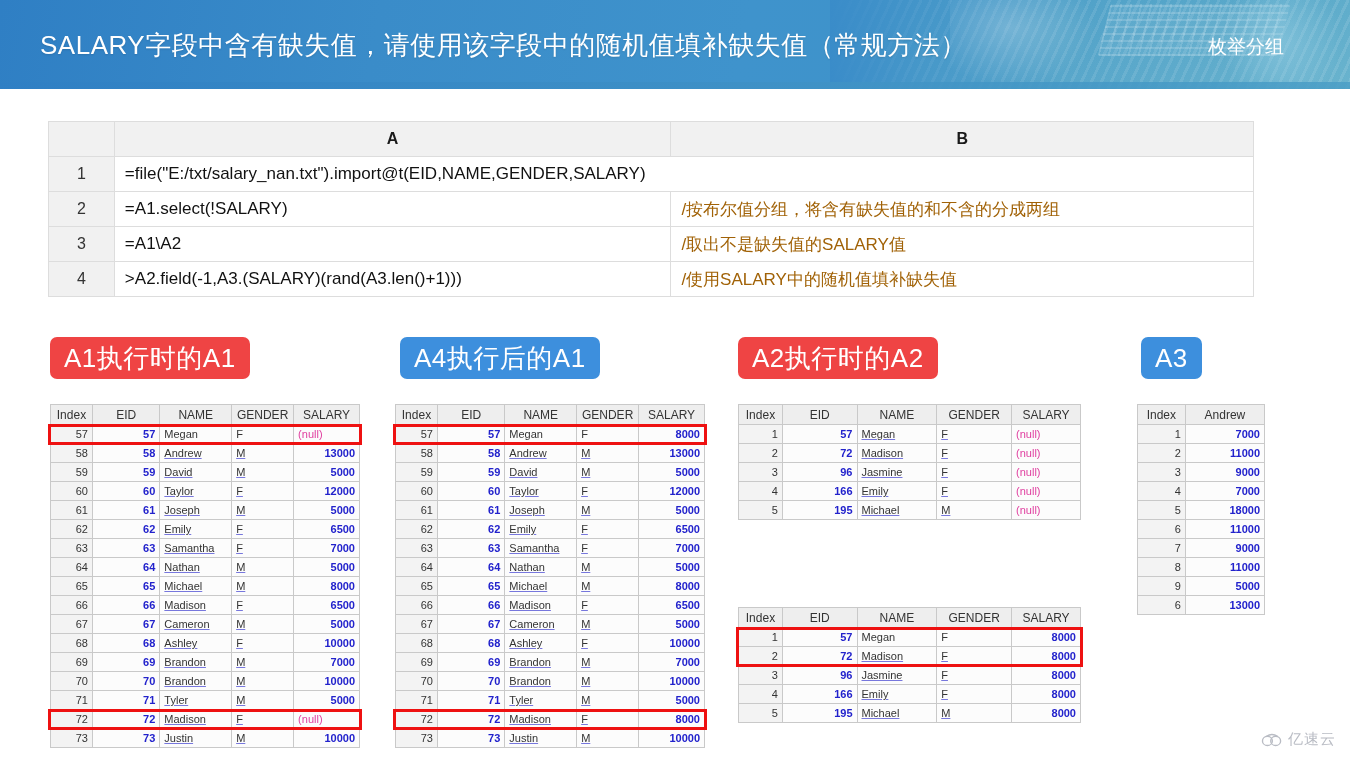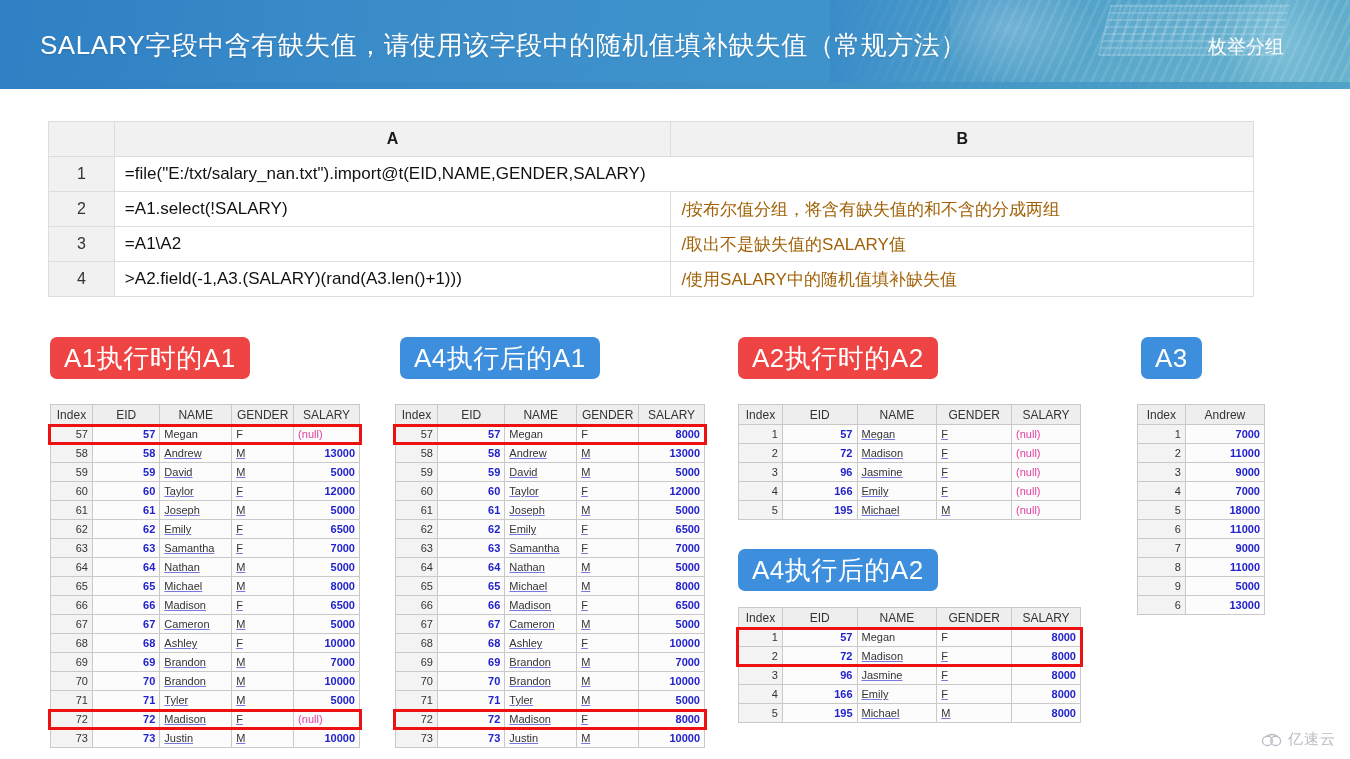--- a/index.html
+++ b/index.html
@@ -154,21 +154,20 @@
         <td class="cg-cell">&gt;A2.field(-1,A3.(SALARY)(rand(A3.len()+1)))</td>
         <td class="cg-cell note">/使用SALARY中的随机值填补缺失值</td>
       </tr>
     </tbody>
   </table>
 
   <div class="badge red" style="left:50px;  top:337px; height:42px;">A1执行时的A1</div>
   <div class="badge blue" style="left:400px; top:337px; height:42px;">A4执行后的A1</div>
   <div class="badge red" style="left:738px; top:337px; height:42px;">A2执行时的A2</div>
   <div class="badge blue" style="left:1141px; top:337px; height:42px;">A3</div>
-  <div class="badge blue" style="left:738px; top:549px; height:42px;">A4执行后的A2</div>
 
   <table class="dtable" id="t-a1-before" style="left:50px; top:404px; width:310px;">
       <tbody>
         <tr>
           <th style="width: 42px;">Index</th>
           <th style="width: 68px;">EID</th>
           <th style="width: 72px;">NAME</th>
           <th style="width: 62px;">GENDER</th>
           <th style="width: 66px;">SALARY</th>
         </tr>

